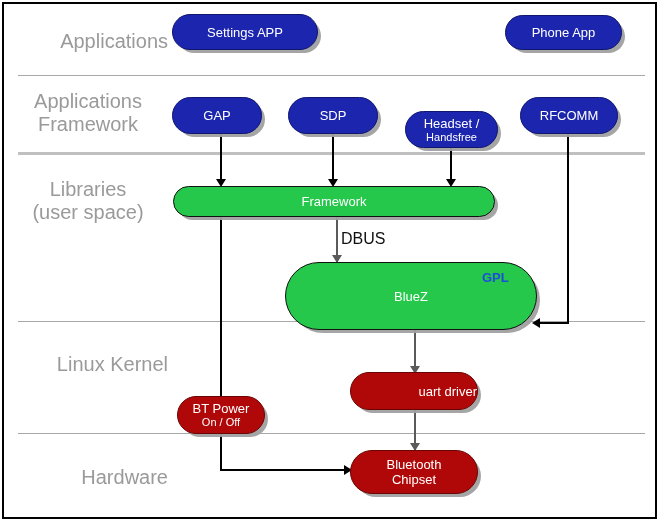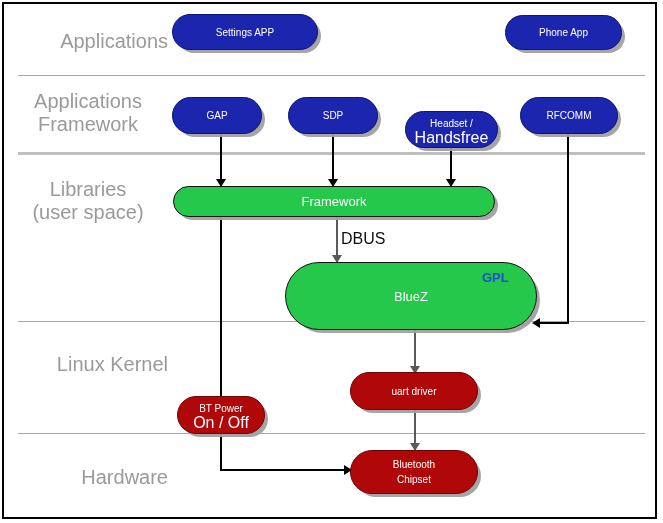--- a/index.html
+++ b/index.html
@@ -73,22 +73,22 @@
     display:flex;
     flex-direction:column;
     align-items:center;
     justify-content:center;
     color:#ffffff;
     text-align:center;
     box-shadow:4px 4px 0px -1px rgba(160,160,160,0.95);
     border:1px solid #1a1a1a;
     z-index:5;
   }
-  .node .l1{font-size:10px;line-height:15px;}
-  .node .l2{font-size:16px;line-height:13px;text-align:right;}
+  .node .l1{font-size:13px;line-height:15px;}
+  .node .l2{font-size:11px;line-height:13px;text-align:right;}
 
   .node.blue{background:#1b25ad;border-color:#10166e;}
   .node.green{background:#25c84b;border-color:#111111;color:#ffffff;}
   .node.red{background:#b00808;border-color:#6b0404;}
 
   .node.green .l1{font-size:13px;}
 
   .badge{
     position:absolute;
     color:#1d4ed8;
@@ -187,21 +187,21 @@
   <div class="node green" style="left:285px; top:262px; width:252px; height:68px;">
     <span class="l1">BlueZ</span>
   </div>
   <div class="badge" style="left:482px; top:270px;">GPL</div>
 
   <div class="node red" style="left:177px; top:352px; width:88px; height:38px;margin-top:44px;">
     <span class="l1">BT Power</span>
     <span class="l2">On / Off</span>
   </div>
 
-  <div class="node red" style="left:350px; top:372px; width:128px; height:38px;">
+  <div class="node red" style="left:350px; top:372px; width:128px; height:38px;align-items:flex-end;">
     <span class="l1">uart driver</span>
   </div>
 
   <div class="node red" style="left:350px; top:450px; width:128px; height:44px;">
     <span class="l1">Bluetooth</span>
     <span class="l1">Chipset</span>
   </div>
 </div>
 
 </body></html>

